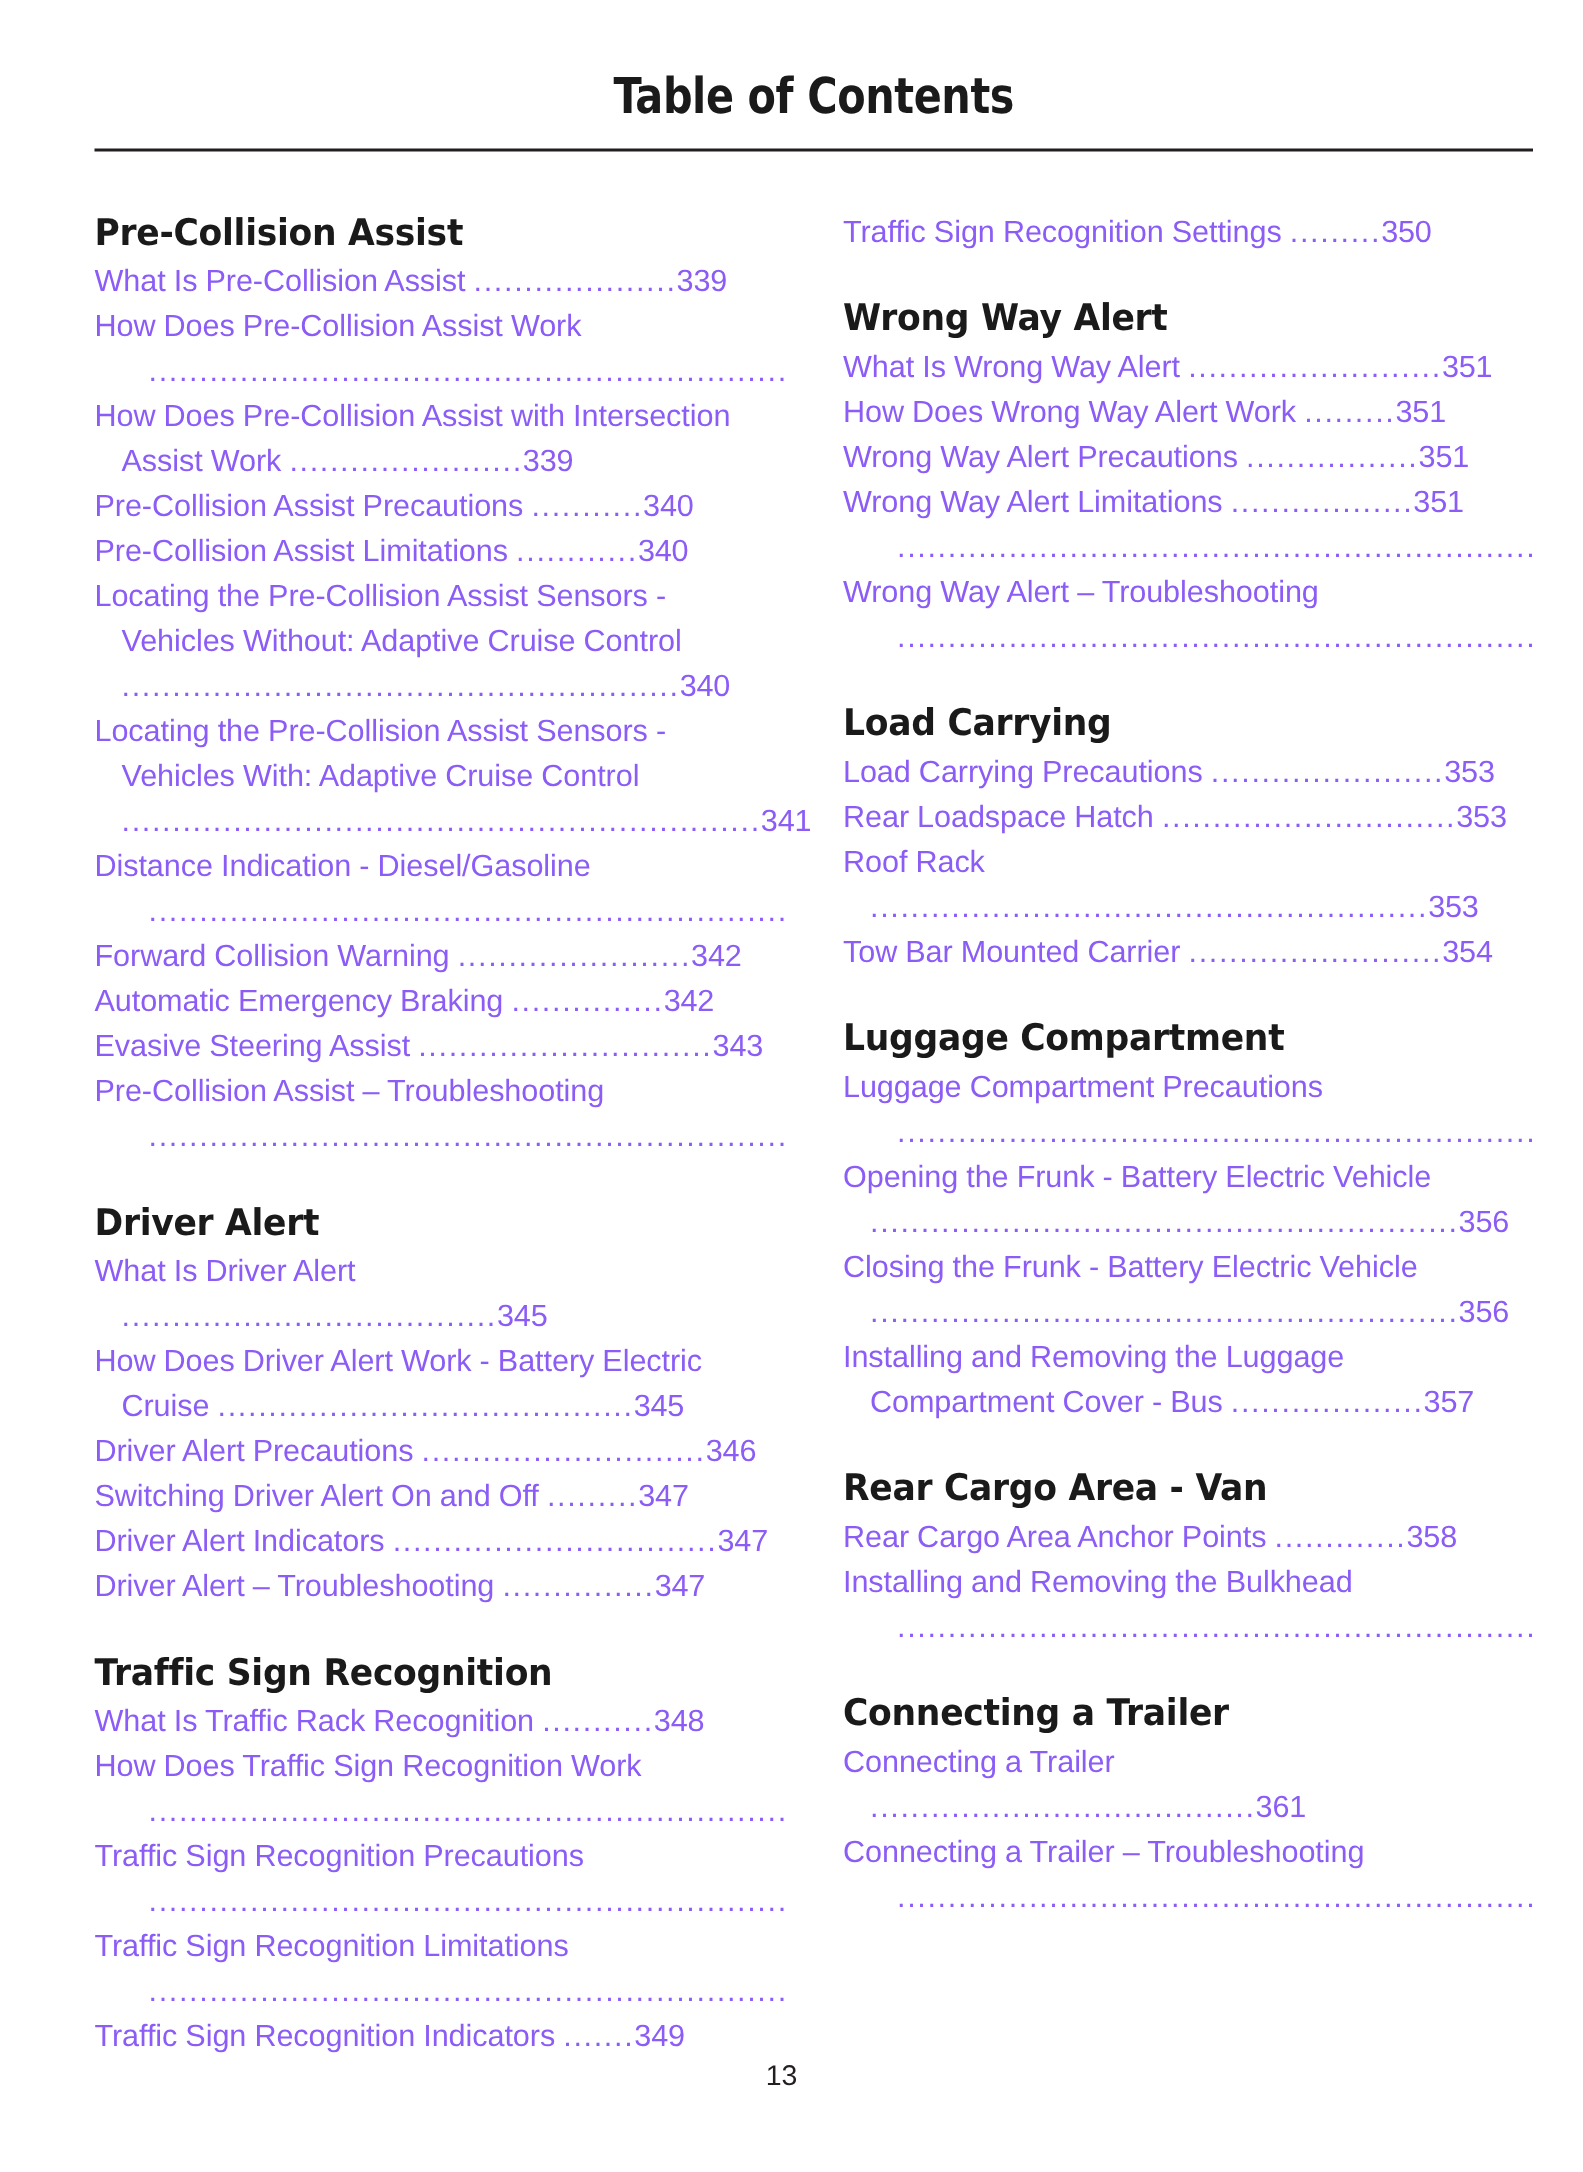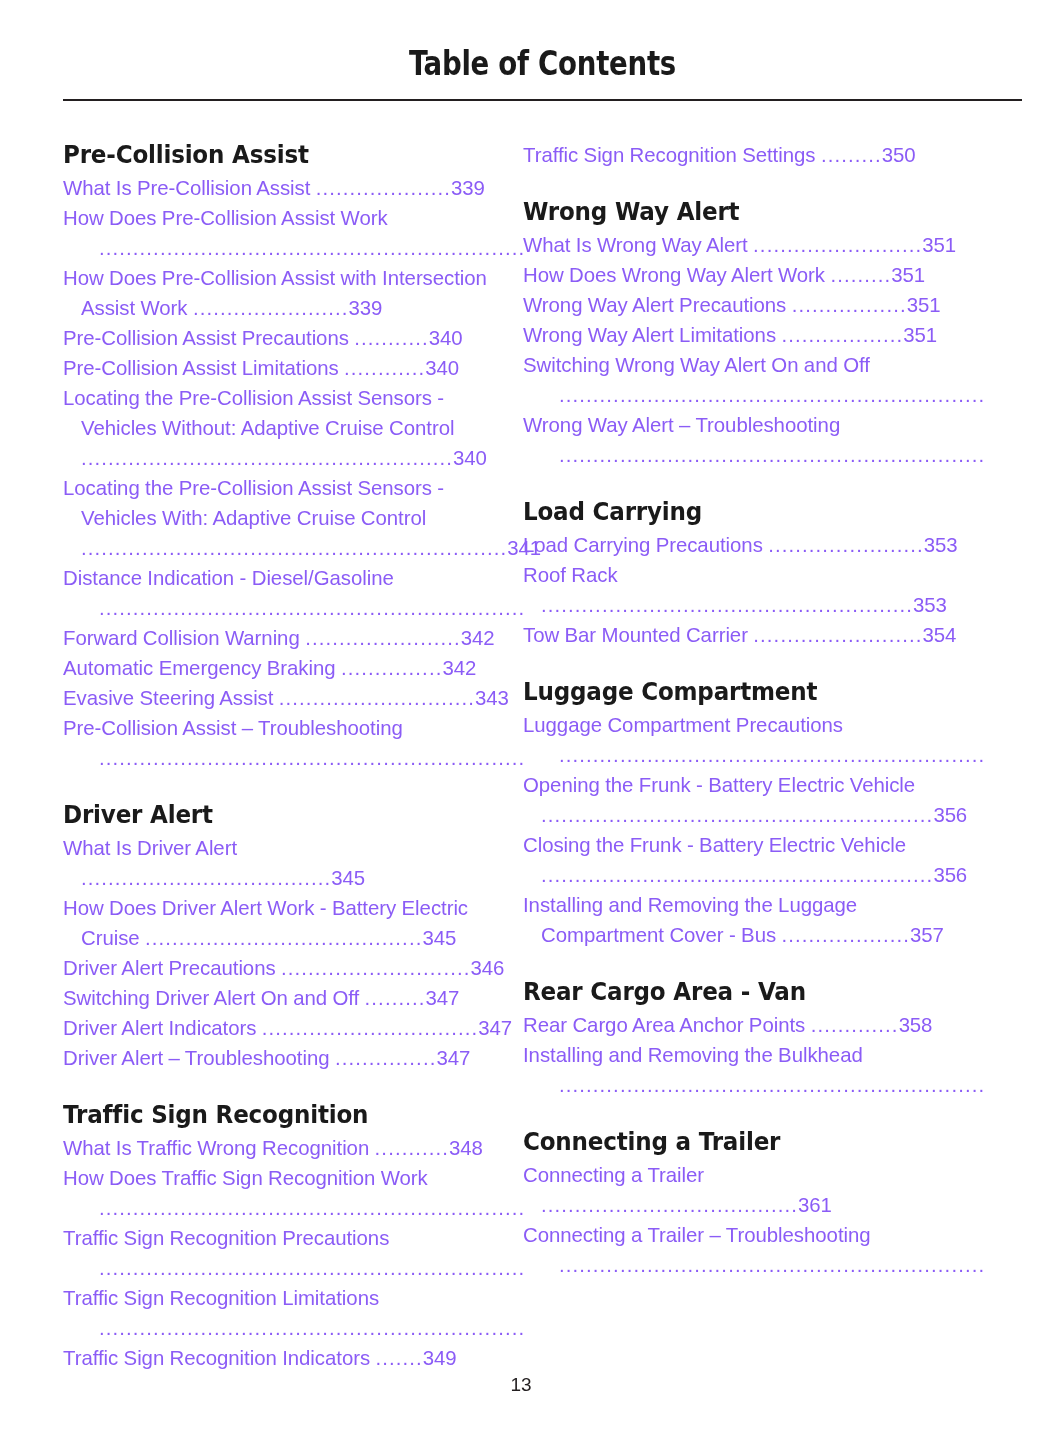--- a/index.html
+++ b/index.html
@@ -46,20 +46,21 @@
     background: #231f20;
   }
 
   
   .columns {
     position: absolute;
     top: 140px;
     left: 63px;
     width: 959px;
     display: flex;
+    gap: 39px;
   }
   .col {
     width: 460px;
     flex: 0 0 460px;
   }
 
   
   .section-heading {
     font-family: "DejaVu Sans", sans-serif;
     font-weight: bold;
@@ -162,49 +163,50 @@
             <div class="entry"><span class="title">How Does Driver Alert Work - Battery Electric Cruise</span> <span class="tail"><span class="leader">.........................................</span><span class="pageno">345</span></span></div>
             <div class="entry"><span class="title">Driver Alert Precautions</span> <span class="tail"><span class="leader">............................</span><span class="pageno">346</span></span></div>
             <div class="entry"><span class="title">Switching Driver Alert On and Off</span> <span class="tail"><span class="leader">.........</span><span class="pageno">347</span></span></div>
             <div class="entry"><span class="title">Driver Alert Indicators</span> <span class="tail"><span class="leader">................................</span><span class="pageno">347</span></span></div>
             <div class="entry"><span class="title">Driver Alert – Troubleshooting</span> <span class="tail"><span class="leader">...............</span><span class="pageno">347</span></span></div>
           </div>
         </div>
         <div class="section">
           <div class="section-heading">Traffic Sign Recognition</div>
           <div class="entries">
-            <div class="entry"><span class="title">What Is Traffic Wrong Recognition</span> <span class="tail"><span class="leader">...........</span><span class="pageno">348</span></span></div>
+            <div class="entry"><span class="title">What Is Traffic Rack Recognition</span> <span class="tail"><span class="leader">...........</span><span class="pageno">348</span></span></div>
             <div class="entry wrapped"><span class="title">How Does Traffic Sign Recognition Work</span> <span class="tail"><span class="leader">..........................................................................</span></span></div>
             <div class="entry wrapped"><span class="title">Traffic Sign Recognition Precautions</span> <span class="tail"><span class="leader">..........................................................................</span></span></div>
             <div class="entry wrapped"><span class="title">Traffic Sign Recognition Limitations</span> <span class="tail"><span class="leader">..........................................................................</span></span></div>
             <div class="entry"><span class="title">Traffic Sign Recognition Indicators</span> <span class="tail"><span class="leader">.......</span><span class="pageno">349</span></span></div>
           </div>
         </div>
       </div>
       <div class="col">
         <div class="section no-heading">
           <div class="entries">
             <div class="entry"><span class="title">Traffic Sign Recognition Settings</span> <span class="tail"><span class="leader">.........</span><span class="pageno">350</span></span></div>
           </div>
         </div>
         <div class="section">
           <div class="section-heading">Wrong Way Alert</div>
           <div class="entries">
             <div class="entry"><span class="title">What Is Wrong Way Alert</span> <span class="tail"><span class="leader">.........................</span><span class="pageno">351</span></span></div>
             <div class="entry"><span class="title">How Does Wrong Way Alert Work</span> <span class="tail"><span class="leader">.........</span><span class="pageno">351</span></span></div>
             <div class="entry"><span class="title">Wrong Way Alert Precautions</span> <span class="tail"><span class="leader">.................</span><span class="pageno">351</span></span></div>
             <div class="entry"><span class="title">Wrong Way Alert Limitations</span> <span class="tail"><span class="leader">..................</span><span class="pageno">351</span></span></div>
-            <div class="entry wrapped"><span class="title">Switching Wrong Way Alert On and Off</span> <span class="tail"><span class="leader">..........................................................................</span></span></div>
+            <div class="entry wrapped"> <span class="tail"><span class="leader">..........................................................................</span></span></div>
             <div class="entry wrapped"><span class="title">Wrong Way Alert – Troubleshooting</span> <span class="tail"><span class="leader">..........................................................................</span></span></div>
           </div>
         </div>
         <div class="section">
           <div class="section-heading">Load Carrying</div>
           <div class="entries">
             <div class="entry"><span class="title">Load Carrying Precautions</span> <span class="tail"><span class="leader">.......................</span><span class="pageno">353</span></span></div>
+            <div class="entry"><span class="title">Rear Loadspace Hatch</span> <span class="tail"><span class="leader">.............................</span><span class="pageno">353</span></span></div>
             <div class="entry"><span class="title">Roof Rack</span> <span class="tail"><span class="leader">.......................................................</span><span class="pageno">353</span></span></div>
             <div class="entry"><span class="title">Tow Bar Mounted Carrier</span> <span class="tail"><span class="leader">.........................</span><span class="pageno">354</span></span></div>
           </div>
         </div>
         <div class="section">
           <div class="section-heading">Luggage Compartment</div>
           <div class="entries">
             <div class="entry wrapped"><span class="title">Luggage Compartment Precautions</span> <span class="tail"><span class="leader">..........................................................................</span></span></div>
             <div class="entry"><span class="title">Opening the Frunk - Battery Electric Vehicle</span> <span class="tail"><span class="leader">..........................................................</span><span class="pageno">356</span></span></div>
             <div class="entry"><span class="title">Closing the Frunk - Battery Electric Vehicle</span> <span class="tail"><span class="leader">..........................................................</span><span class="pageno">356</span></span></div>

